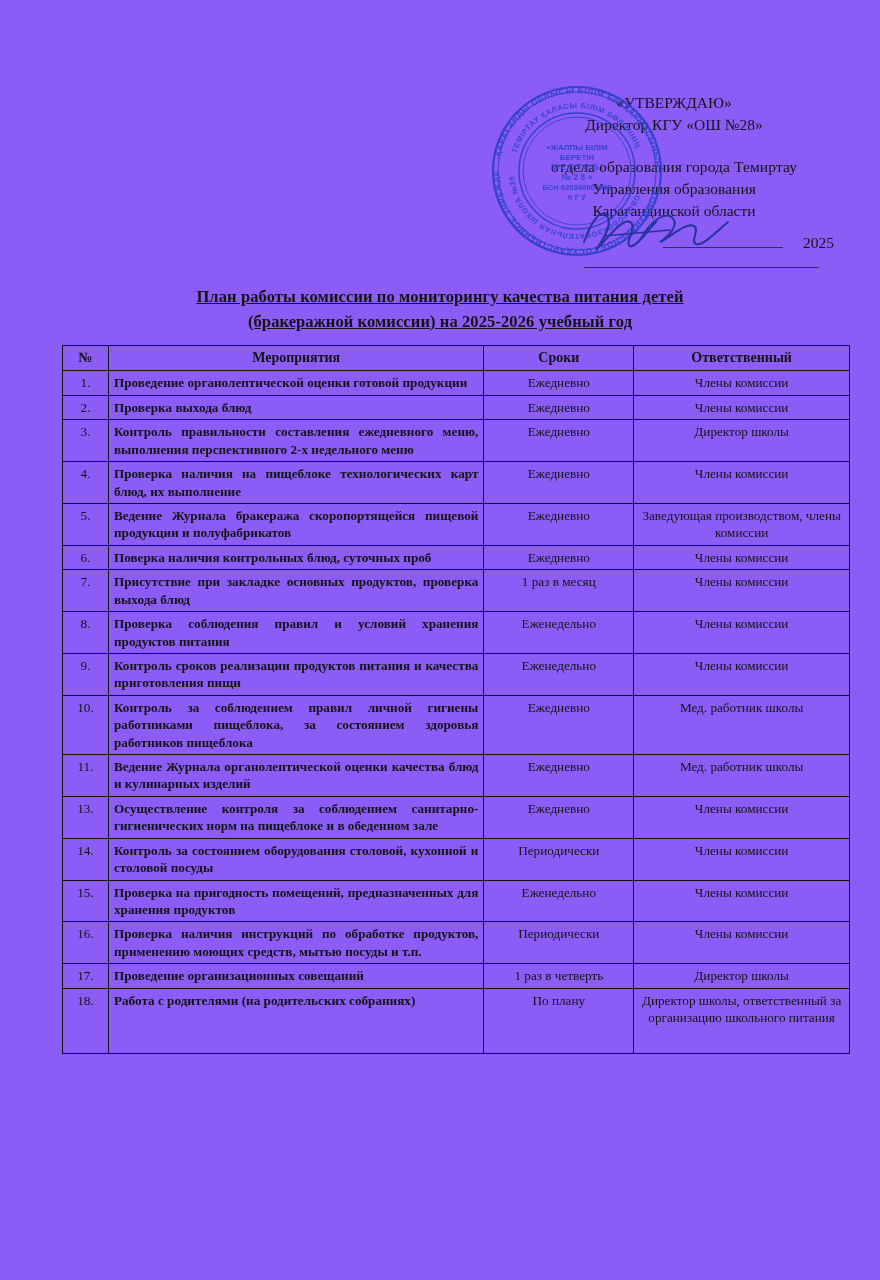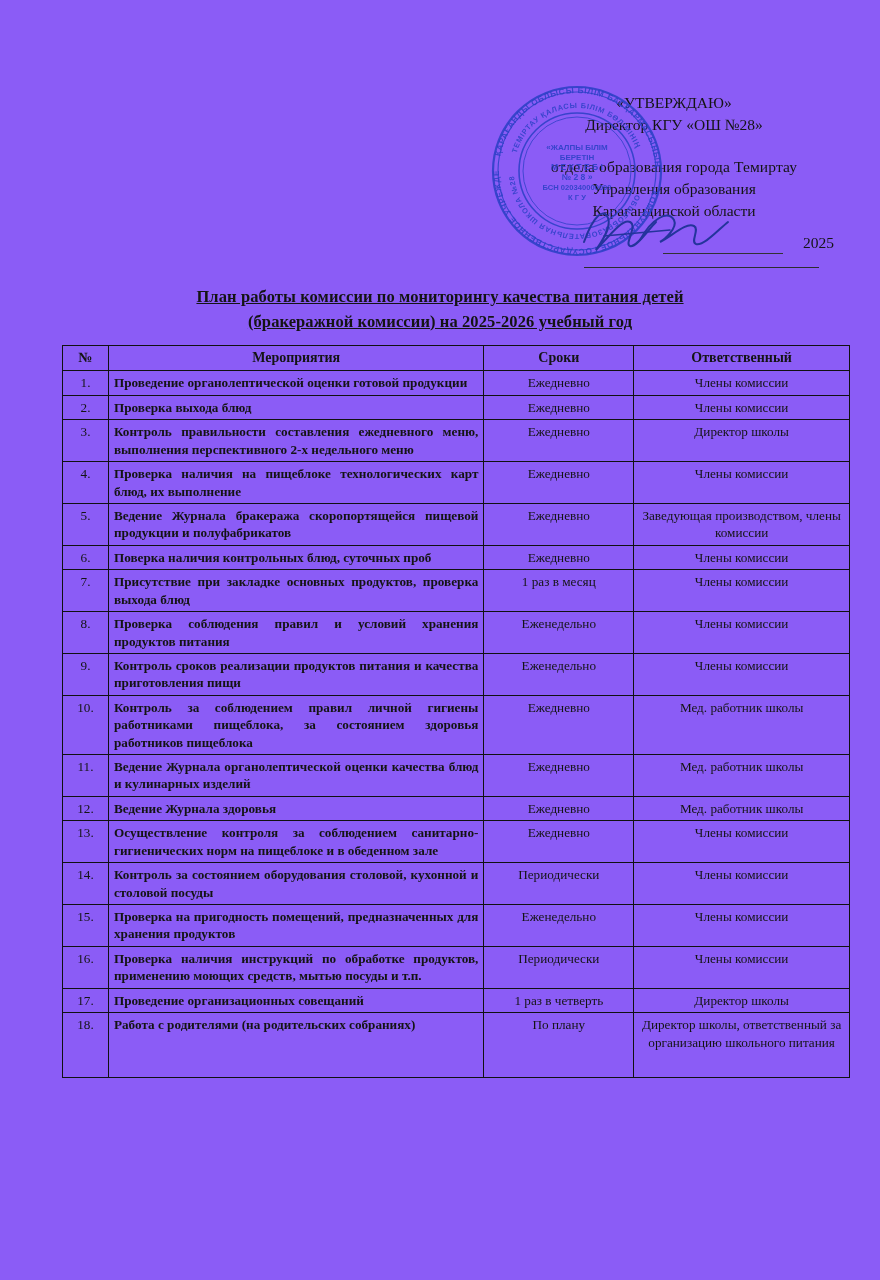--- a/index.html
+++ b/index.html
@@ -39,21 +39,21 @@
     display: flex;
     justify-content: flex-end;
     align-items: flex-end;
     gap: 6px;
   }
   .sign-name { font-size: 15.5px; }
   .date-row {
     margin-top: 10px;
     display: flex;
     justify-content: flex-end;
-    align-items: flex-end;
+    align-items: flex-start;
     gap: 20px;
     font-size: 15.5px;
   }
   .date-blank {
     display: inline-block;
     width: 120px;
     border-bottom: 1px solid #333;
     height: 15px;
   }
   .underline-long {
@@ -281,26 +281,20 @@
             <td class="term">Ежедневно</td>
             <td class="resp">Мед. работник школы</td>
           </tr>
           <tr>
             <td class="num">11.</td>
             <td class="act">Ведение Журнала органолептической оценки качества блюд и кулинарных изделий</td>
             <td class="term">Ежедневно</td>
             <td class="resp">Мед. работник школы</td>
           </tr>
           <tr>
-            <td class="num">12.</td>
-            <td class="act">Ведение Журнала здоровья</td>
-            <td class="term">Ежедневно</td>
-            <td class="resp">Мед. работник школы</td>
-          </tr>
-          <tr>
             <td class="num">13.</td>
             <td class="act">Осуществление контроля за соблюдением санитарно-гигиенических норм  на пищеблоке и в обеденном зале</td>
             <td class="term">Ежедневно</td>
             <td class="resp">Члены комиссии</td>
           </tr>
           <tr>
             <td class="num">14.</td>
             <td class="act">Контроль за состоянием оборудования столовой, кухонной и столовой посуды</td>
             <td class="term">Периодически</td>
             <td class="resp">Члены комиссии</td>

